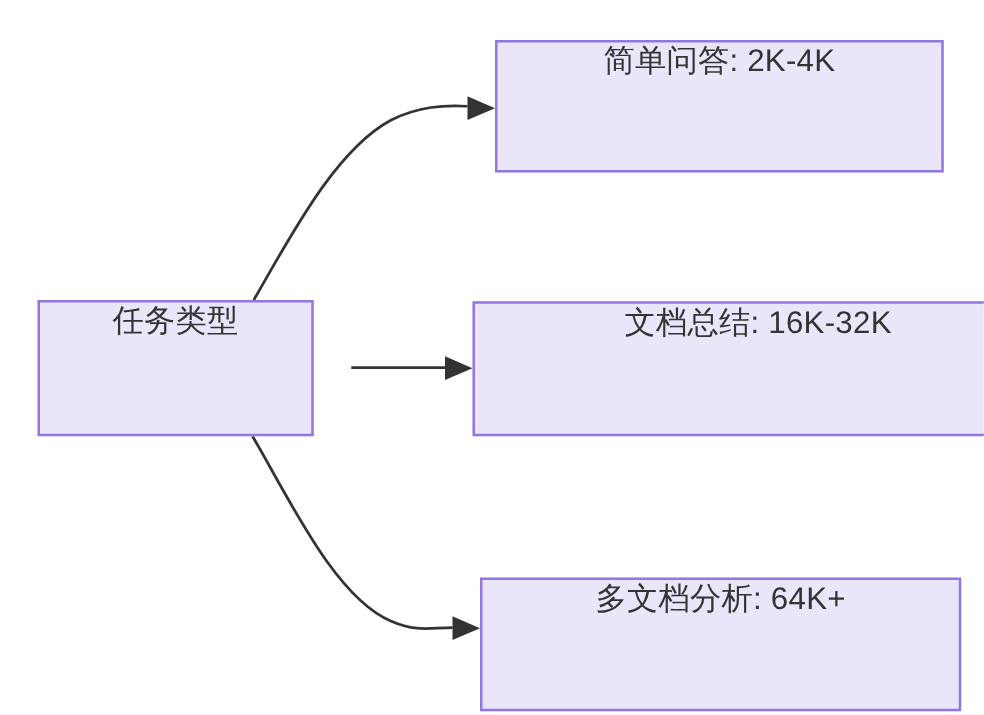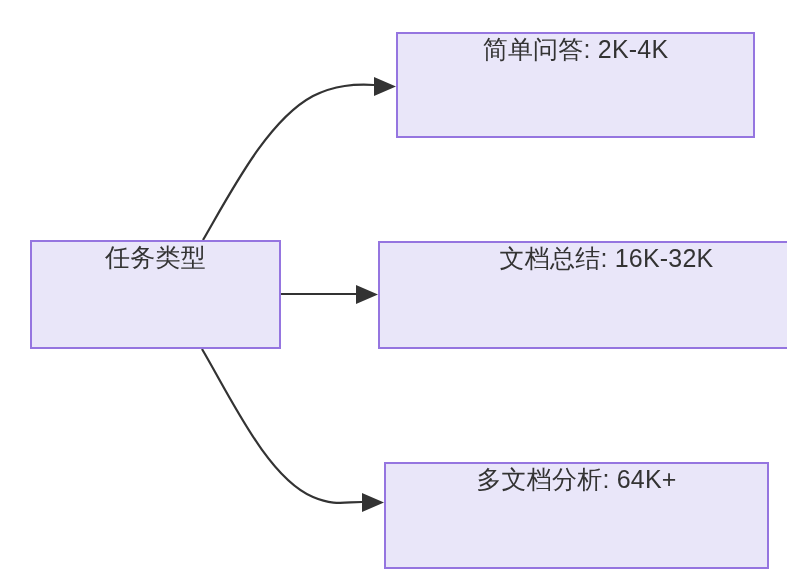--- a/index.html
+++ b/index.html
@@ -39,21 +39,21 @@
   .node-label {
     color: #333333;
     font-size: 25px;
     line-height: 1.2;
     white-space: nowrap;
     letter-spacing: 0.2px;
   }
   #node-root {
     left: 30px;
     top: 240px;
-    width: 251px;
+    width: 221px;
     height: 109px;
   }
   #node-simple-qa {
     left: 396px;
     top: 32px;
     width: 359px;
     height: 106px;
   }
   #node-doc-summary {
     left: 378px;

